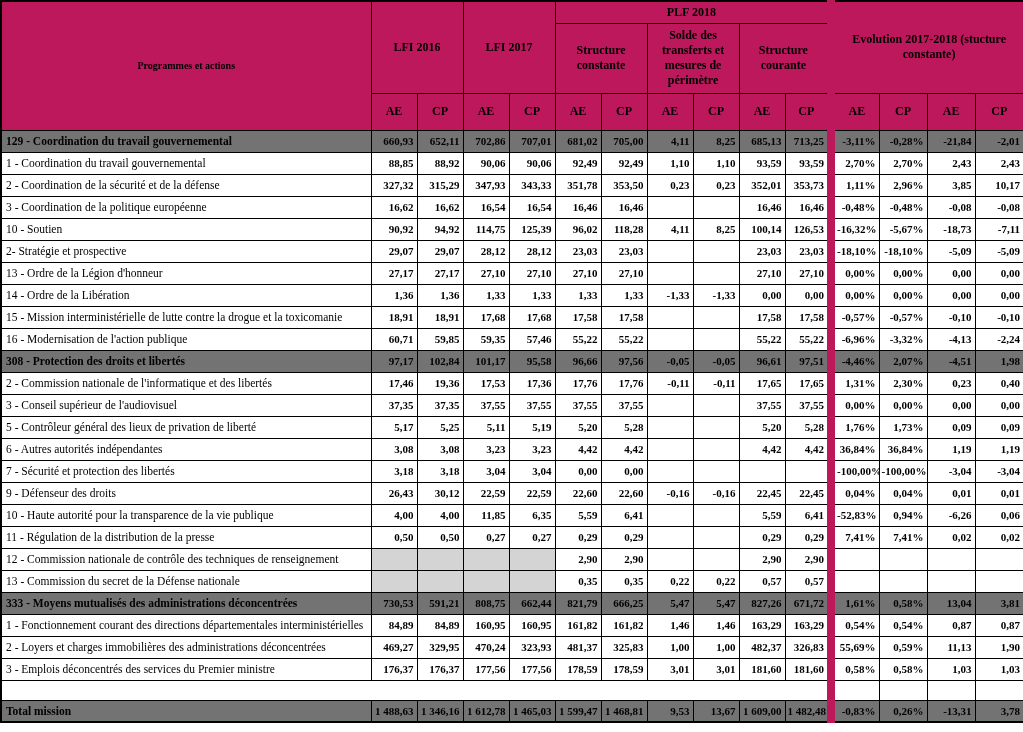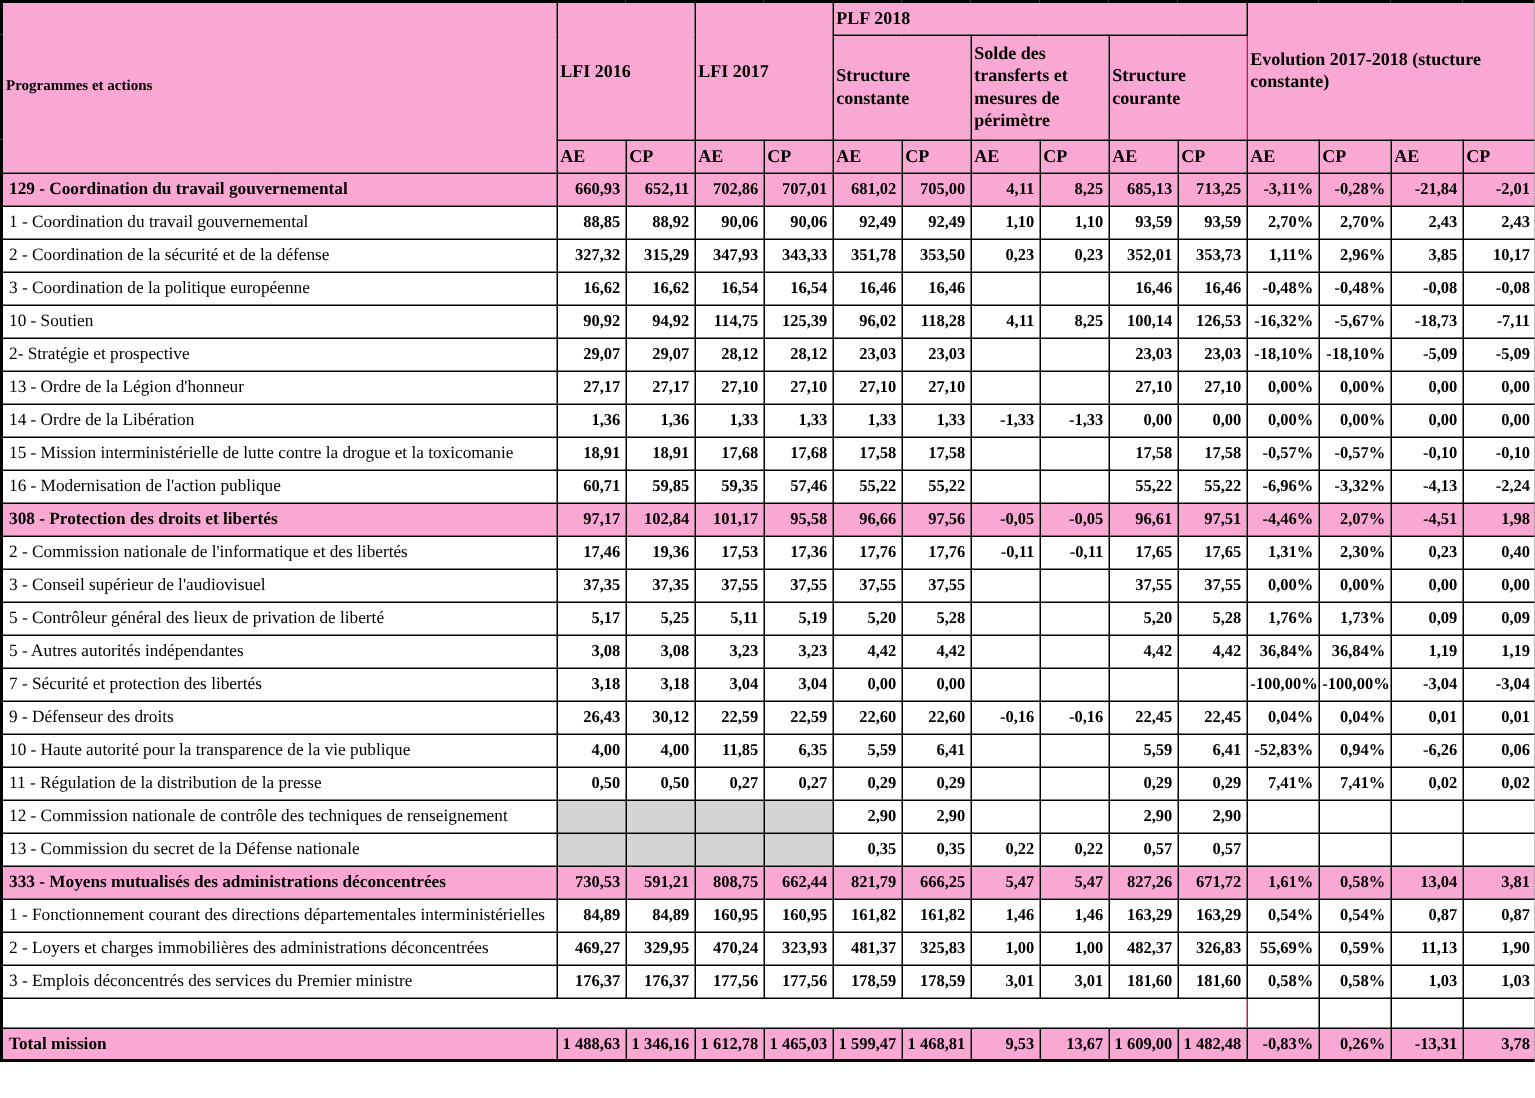--- a/index.html
+++ b/index.html
@@ -12,50 +12,50 @@
     table-layout: fixed;
     border: 2px solid #000;
   }
   th, td {
     border: 1px solid #000;
     overflow: hidden;
     vertical-align: middle;
   }
   thead th {
     font-weight: bold;
-    text-align: left;
+    text-align: center;
     font-size: 12px;
     padding: 2px 2px;
     line-height: 1.25;
-    background: #f9a8d4;
+    background: #be185d;
   }
   thead tr:nth-child(1) th { height: 22px; }
   thead tr:nth-child(2) th { height: 70px; }
-  thead tr:nth-child(3) th { height: 22px; }
+  thead tr:nth-child(3) th { height: 37px; }
   th.programmes-hd { font-size: 10px; }
 
   tbody td { height: 22px; padding: 1px 2px; }
   .label-cell {
     text-align: left;
     font-size: 11.5px;
     padding-left: 4px;
     white-space: nowrap;
   }
   .label-cell.wrap { white-space: normal; line-height: 1.3; }
   .num-cell {
     text-align: right;
     font-weight: bold;
     font-size: 11px;
     padding-right: 3px;
     white-space: nowrap;
   }
-  .row-program td, .row-total td { background: #f9a8d4; }
+  .row-program td, .row-total td { background: #737373; }
   .row-program .label-cell, .row-total .label-cell { font-weight: bold; }
   .shaded { background: #d4d4d4; }
-  .evo-start { border-left: 1px solid #be185d; }
+  .evo-start { border-left: 8px solid #be185d; }
   .row-spacer td { height: 20px; }
   .no-vb { border-left: none; border-right: none; }
 </style>
 </head>
 <body>
 
 <table>
   <colgroup>
     <col style="width:370px">
     <col style="width:46px">
@@ -336,21 +336,21 @@
         <td class="num-cell"></td>
         <td class="num-cell"></td>
         <td class="num-cell">5,20</td>
         <td class="num-cell">5,28</td>
         <td class="num-cell evo-start">1,76%</td>
         <td class="num-cell">1,73%</td>
         <td class="num-cell">0,09</td>
         <td class="num-cell">0,09</td>
       </tr>
       <tr class="row-action">
-        <td class="label-cell">5 - Autres autorités indépendantes</td>
+        <td class="label-cell">6 - Autres autorités indépendantes</td>
         <td class="num-cell">3,08</td>
         <td class="num-cell">3,08</td>
         <td class="num-cell">3,23</td>
         <td class="num-cell">3,23</td>
         <td class="num-cell">4,42</td>
         <td class="num-cell">4,42</td>
         <td class="num-cell"></td>
         <td class="num-cell"></td>
         <td class="num-cell">4,42</td>
         <td class="num-cell">4,42</td>

